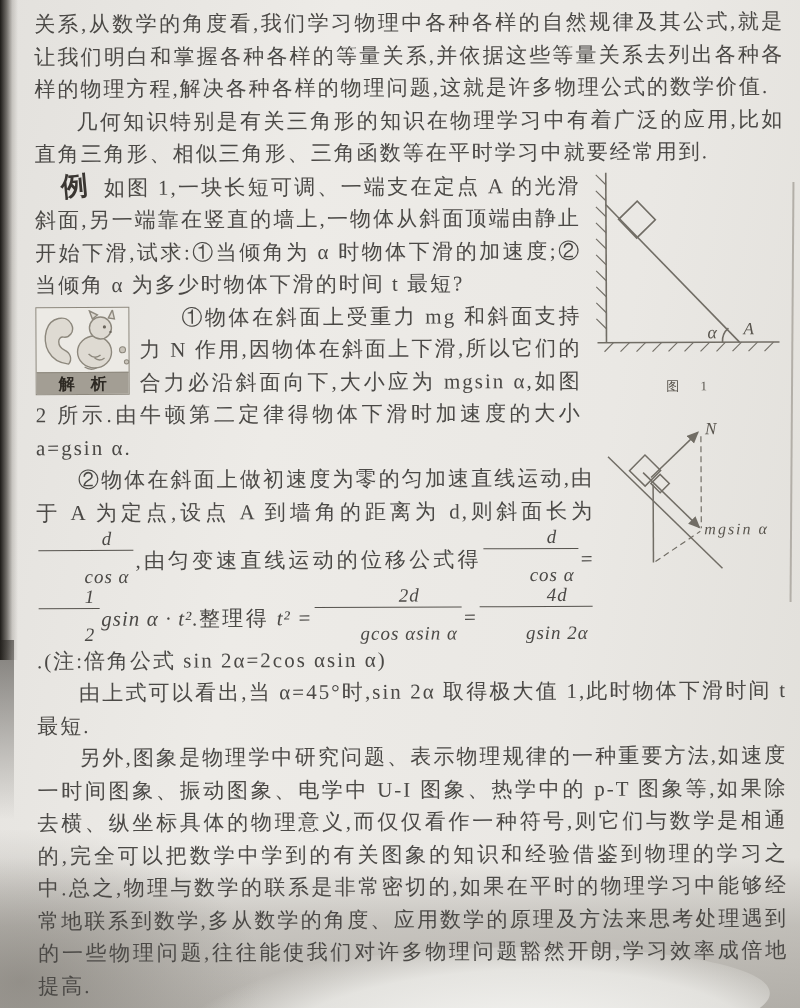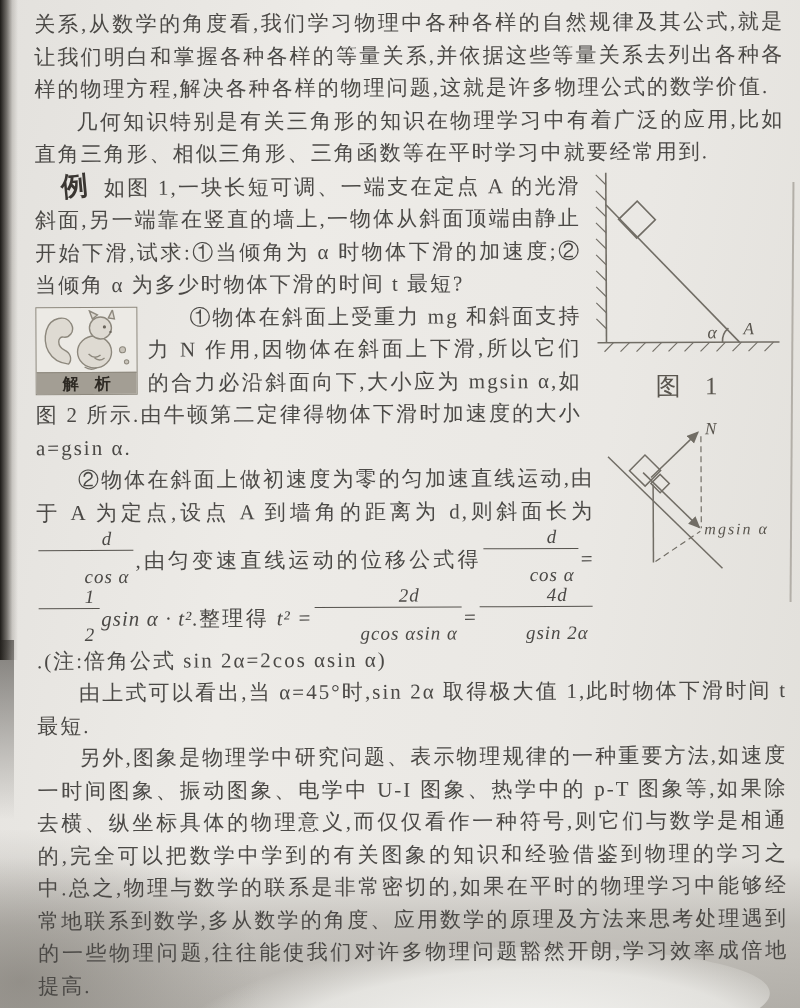--- a/index.html
+++ b/index.html
@@ -50,24 +50,24 @@
   }
   .content p { margin:0; }
   .ind { text-indent:2em; }
   .example-marker {
     display:inline-block; font-size:27px; font-weight:bold; color:#3a3632;
     margin:0 16px 0 26px; letter-spacing:0;
     transform:rotate(-5deg); line-height:30px;
   }
   
   .fig1-wrap { float:right; width:198px; margin:0 0 4px 6px; position:relative; }
-  .figcap { text-align:center; font-size:25px; letter-spacing:9px; color:#5a564f; margin-top:0; text-indent:9px; }
+  .figcap { text-align:center; font-size:13px; letter-spacing:9px; color:#5a564f; margin-top:0; text-indent:9px; }
   
   .squirrel-wrap {
-    float:left; width:102px; margin:5px 10px 2px 0;
+    float:left; width:94px; margin:5px 10px 2px 0;
     border:1px solid #8d887d; background:#eceae5; box-sizing:border-box;
   }
   .squirrel-pic { display:block; padding:2px 2px 0 2px; }
   .jiexi-bar {
     border-top:1px solid #8d887d; background:#a39e94; color:#2d2923;
     font-weight:bold; text-align:center; font-size:16px; letter-spacing:6px;
     line-height:21px; text-indent:6px;
   }
   
   .fig2-wrap { float:right; clear:right; width:188px; margin:6px 0 4px 4px; }

